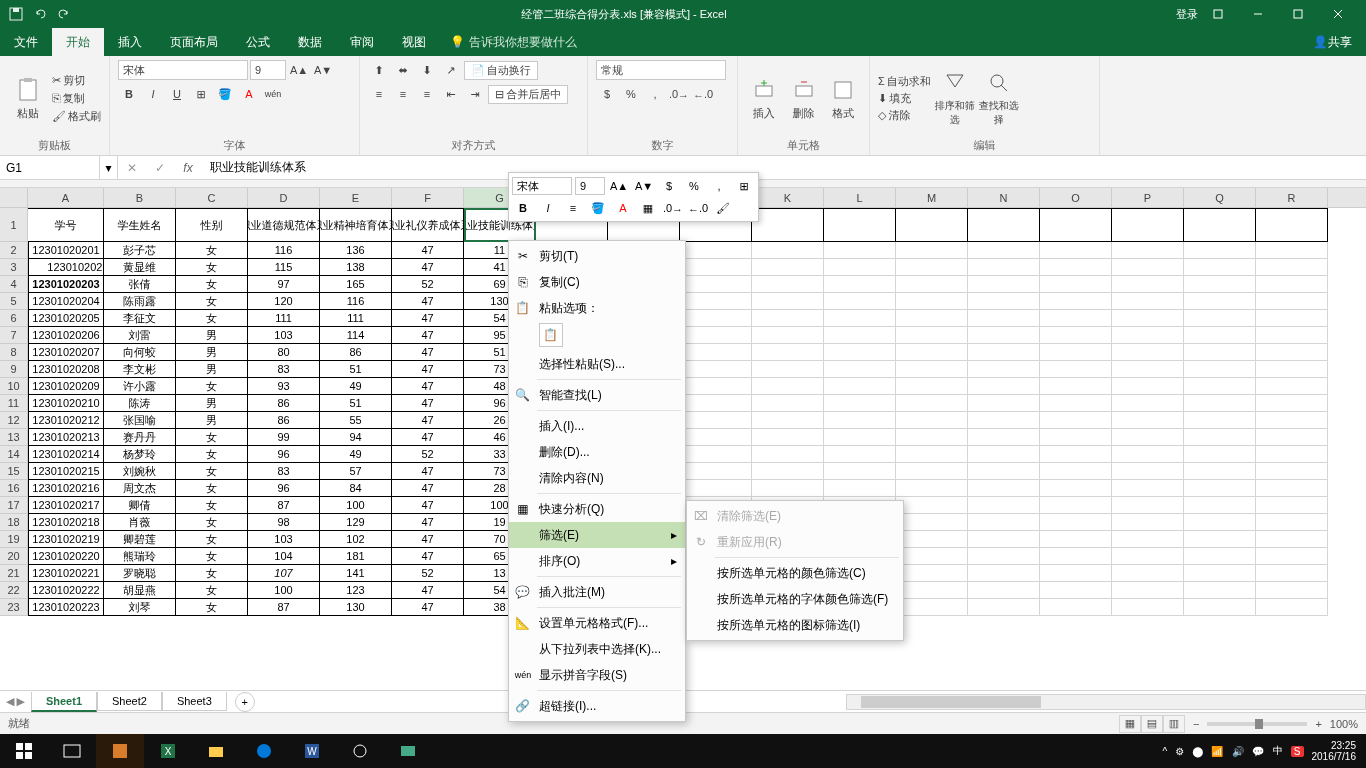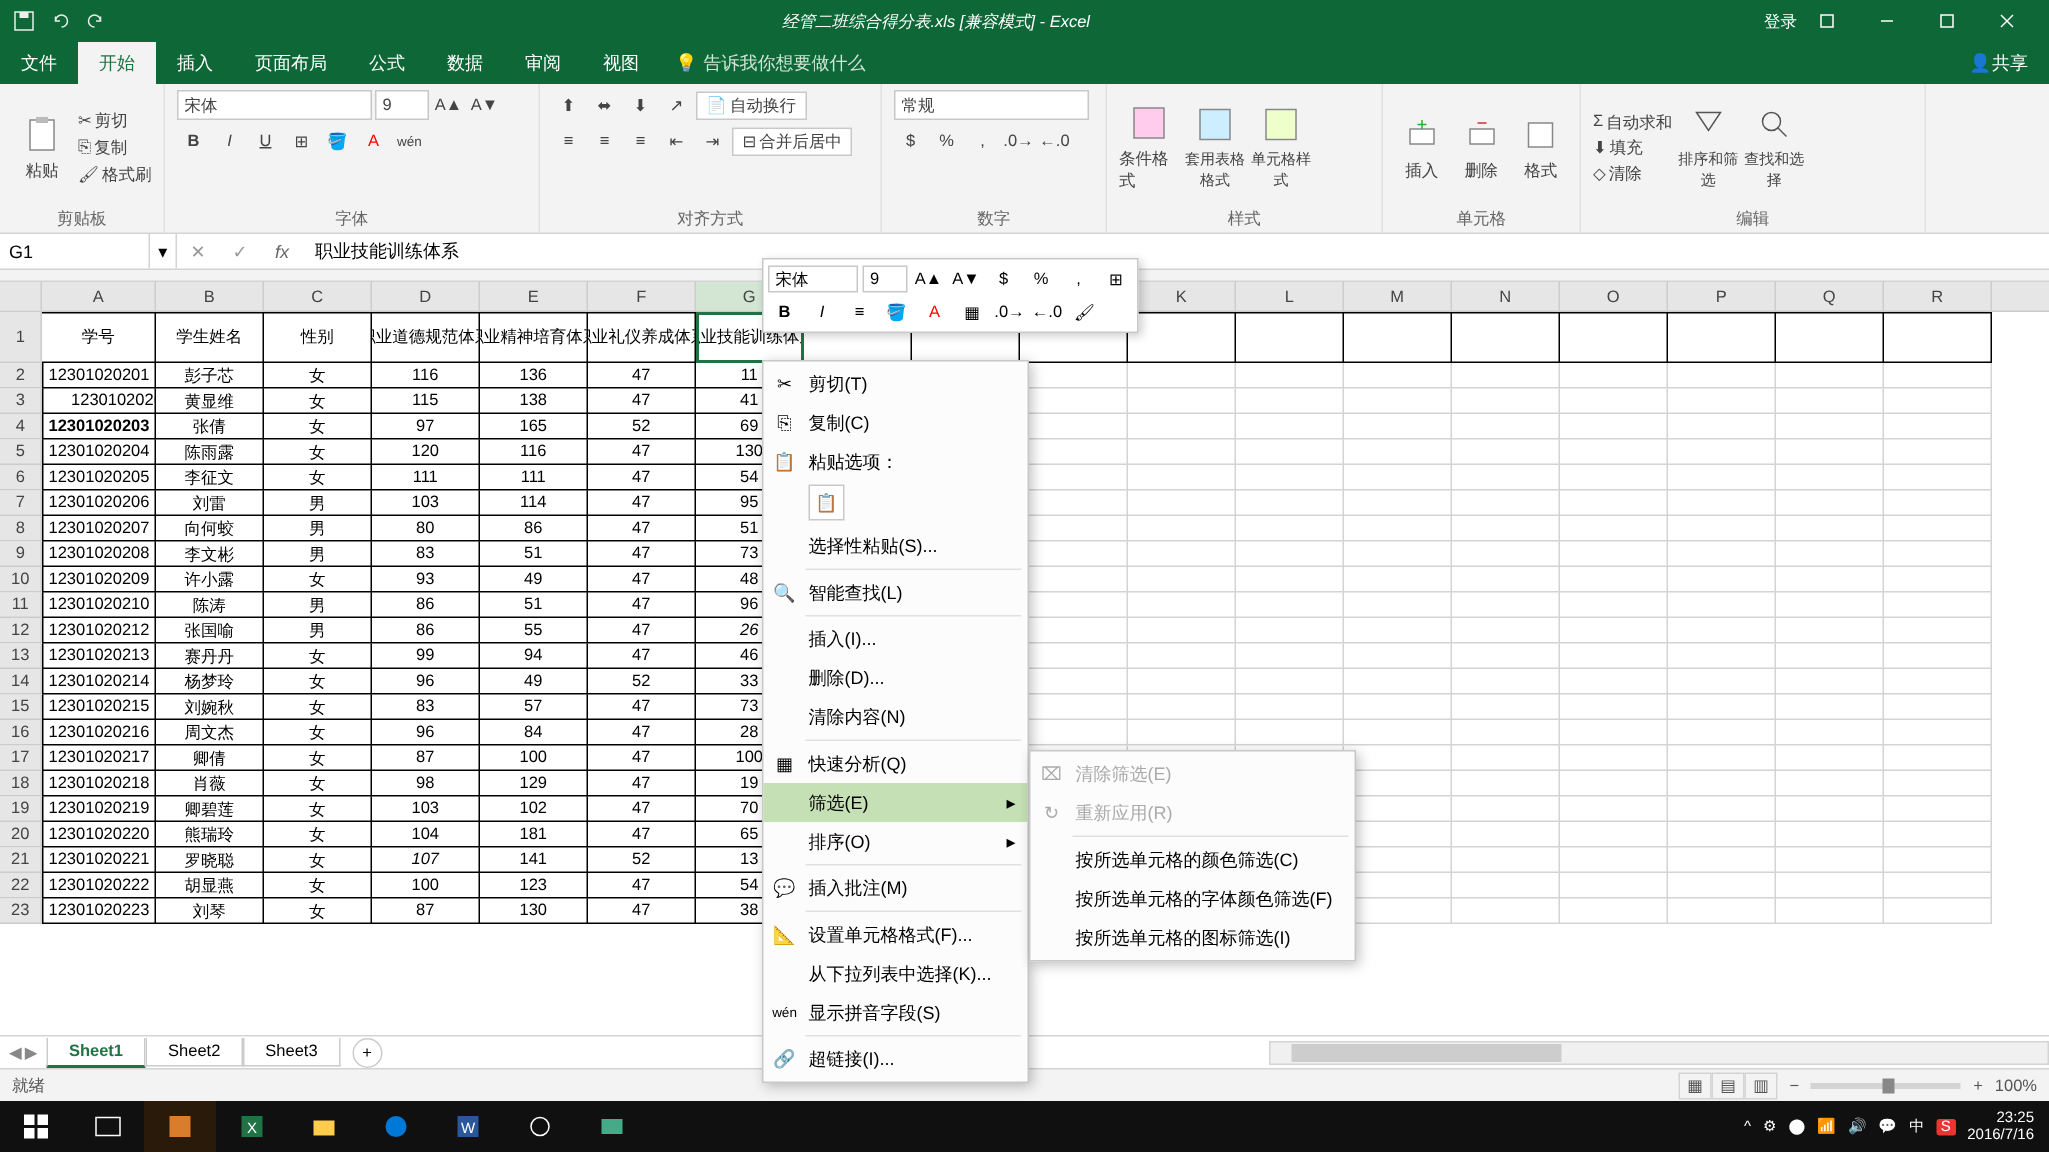--- a/index.html
+++ b/index.html
@@ -2,21 +2,21 @@
 <html><head>
 <meta charset="utf-8">
 <style>
 * { margin: 0; padding: 0; box-sizing: border-box; font-family: "Microsoft YaHei", sans-serif; }
 body { width: 1366px; height: 768px; overflow: hidden; background: #fff; position: relative; }
 
 
 .titlebar { height: 28px; background: #0e6737; display: flex; align-items: center; color: #fff; font-size: 11px; }
 .titlebar-left { display: flex; gap: 8px; padding-left: 8px; }
 .titlebar-left .qat-icon { width: 16px; height: 16px; opacity: 0.9; }
-.titlebar-center { flex: 1; text-align: center; font-style: italic; }
+.titlebar-center { flex: 1; text-align: center; }
 .titlebar-right { display: flex; align-items: center; padding-right: 8px; }
 .win-btn { width: 40px; height: 28px; display: flex; align-items: center; justify-content: center; }
 .win-btn svg { width: 10px; height: 10px; }
 
 
 .ribbon-tabs { height: 28px; background: #0e6737; display: flex; align-items: stretch; color: #fff; font-size: 12px; }
 .ribbon-tab { padding: 0 14px; display: flex; align-items: center; cursor: pointer; }
 .ribbon-tab.active { background: #f3f3f3; color: #217346; }
 .ribbon-tell { padding-left: 10px; display: flex; align-items: center; color: #cfe5d7; gap: 4px; }
 .ribbon-share { margin-left: auto; padding: 0 14px; display: flex; align-items: center; }
@@ -256,43 +256,20 @@
       <div class="rb-row">
         <div class="rb-btn">$</div>
         <div class="rb-btn">%</div>
         <div class="rb-btn">,</div>
         <div class="rb-btn">.0→</div>
         <div class="rb-btn">←.0</div>
       </div>
     </div>
     <div class="ribbon-group-label">数字</div>
   </div>
-  <div class="ribbon-group" style="width:184px">
-    <div class="ribbon-group-body">
-      <div class="rb-big">
-          <svg viewBox="0 0 28 28">
-            <rect x="4" y="4" width="20" height="20" fill="#fce" stroke="#888"></rect>
-          </svg>
-          <span>条件格式</span>
-        </div>
-      <div class="rb-big">
-          <svg viewBox="0 0 28 28">
-            <rect x="4" y="4" width="20" height="20" fill="#cef" stroke="#888"></rect>
-          </svg>
-          <span style="font-size:10px;text-align:center">套用表格格式</span>
-        </div>
-      <div class="rb-big">
-          <svg viewBox="0 0 28 28">
-            <rect x="4" y="4" width="20" height="20" fill="#efc" stroke="#888"></rect>
-          </svg>
-          <span style="font-size:10px;text-align:center">单元格样式</span>
-        </div>
-    </div>
-    <div class="ribbon-group-label">样式</div>
-  </div>
   <div class="ribbon-group" style="width:132px">
     <div class="ribbon-group-body">
       <div class="rb-big">
           <svg viewBox="0 0 28 28">
             <rect x="6" y="10" width="16" height="10" fill="#fff" stroke="#888"></rect>
             <path d="M14 4 L14 10 M11 7 L17 7" stroke="#3a3"></path>
           </svg>
           <span>插入</span>
         </div>
       <div class="rb-big">
@@ -614,21 +591,21 @@
         <div class="cell" style="width: 72px;"></div>
       </div>
       <div class="row">
         <div class="rh">12</div>
         <div class="cell bordered" style="width: 76px;">12301020212</div>
         <div class="cell bordered" style="width: 72px;">张国喻</div>
         <div class="cell bordered" style="width: 72px;">男</div>
         <div class="cell bordered" style="width: 72px;">86</div>
         <div class="cell bordered" style="width: 72px;">55</div>
         <div class="cell bordered" style="width: 72px;">47</div>
-        <div class="cell bordered" style="width: 72px; font-style: italic;">26</div>
+        <div class="cell bordered" style="width: 72px;">26</div>
         <div class="cell" style="width: 72px;"></div>
         <div class="cell" style="width: 72px;"></div>
         <div class="cell" style="width: 72px;"></div>
         <div class="cell" style="width: 72px;"></div>
         <div class="cell" style="width: 72px;"></div>
         <div class="cell" style="width: 72px;"></div>
         <div class="cell" style="width: 72px;"></div>
         <div class="cell" style="width: 72px;"></div>
         <div class="cell" style="width: 72px;"></div>
         <div class="cell" style="width: 72px;"></div>

